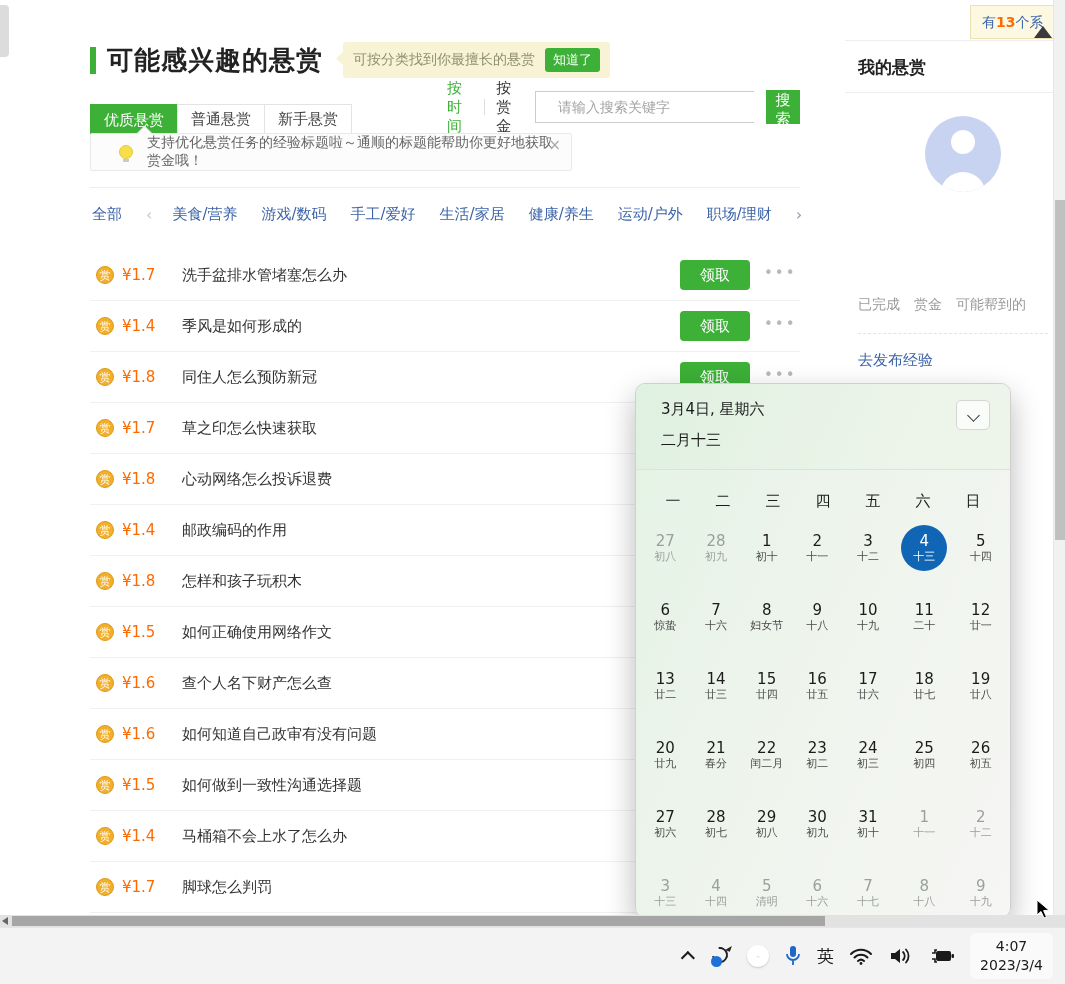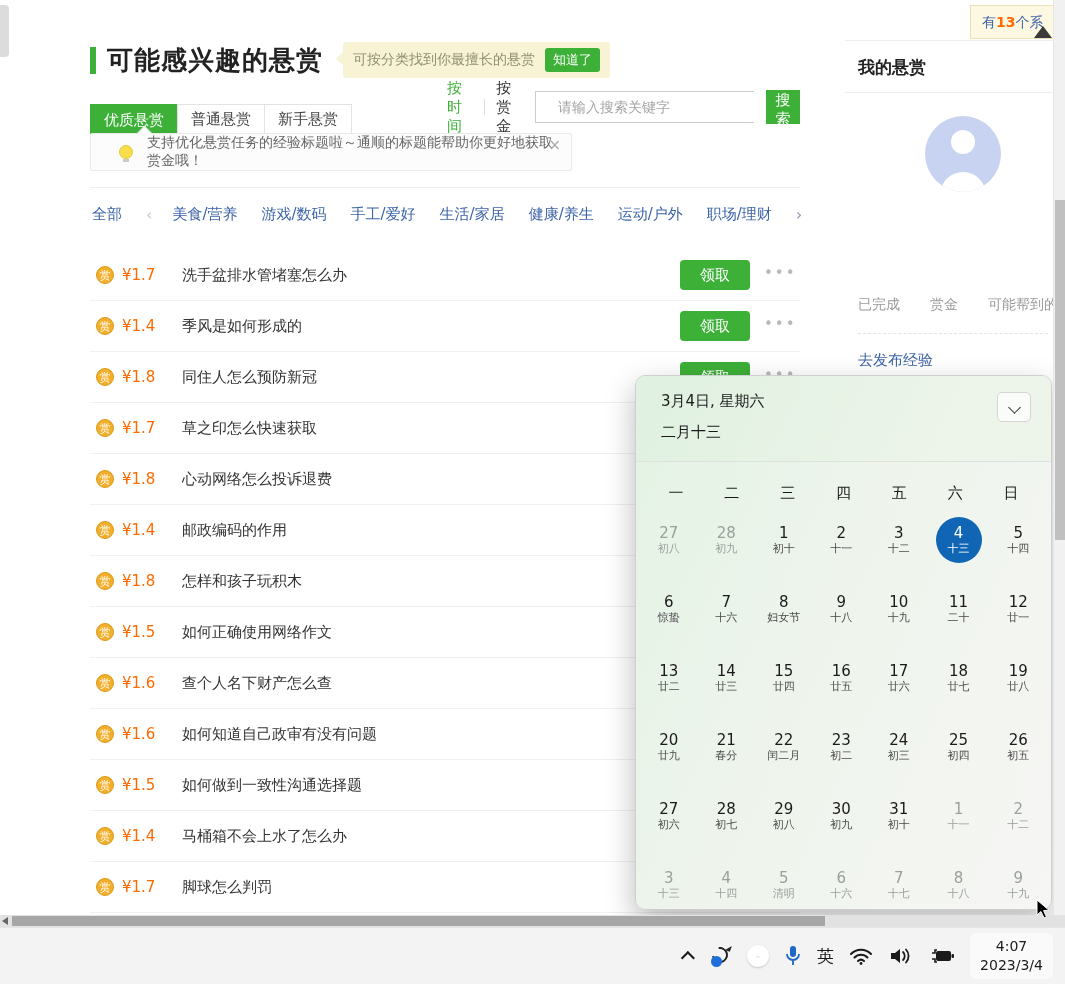--- a/index.html
+++ b/index.html
@@ -55,25 +55,25 @@
   .more{position:absolute;left:674px;top:14px;color:#b8b8b8;font-size:15px;letter-spacing:2px;cursor:pointer;}
   
   .side-notice{position:absolute;left:970px;top:5px;width:84px;height:34px;background:#fdf8e2;border:1px solid #ece1b4;font-size:14px;line-height:32px;padding-left:11px;color:var(--link);white-space:nowrap;overflow:hidden;cursor:pointer;}
   .side-notice b{color:var(--orange);font-weight:bold;}
   .tri-up{position:absolute;left:1034px;top:26px;width:0;height:0;border-left:9px solid transparent;border-right:9px solid transparent;border-bottom:12px solid #3a3a3a;}
   .sidebar{position:absolute;left:845px;top:40px;width:208px;height:380px;border-top:1px solid #eee;}
   .side-heading{padding:15px 0 13px 13px;font-size:17px;font-weight:bold;color:#222;border-bottom:1px solid #eee;}
   .avatar{position:absolute;left:80px;top:75px;width:76px;height:76px;border-radius:50%;background:#c7d3f1;overflow:hidden;}
   .avatar .head{position:absolute;left:26px;top:14px;width:24px;height:24px;border-radius:50%;background:#fff;}
   .avatar .body{position:absolute;left:15px;bottom:-8px;width:46px;height:28px;border-radius:23px 23px 0 0;background:#fff;}
-  .stats{position:absolute;left:13px;top:255px;width:195px;display:flex;gap:30px;font-size:14px;color:#9a9a9a;white-space:nowrap;overflow:hidden;}
+  .stats{position:absolute;left:13px;top:255px;width:195px;display:flex;gap:14px;font-size:14px;color:#9a9a9a;white-space:nowrap;overflow:hidden;}
   .dash-div{position:absolute;left:13px;top:292px;width:190px;border-top:1px dashed #e3e3e3;}
   .publish{position:absolute;left:13px;top:310px;font-size:15px;color:var(--link);cursor:pointer;}
   
-  .calendar{position:absolute;left:635px;top:375px;width:417px;height:535px;border-radius:10px;border:1px solid #cfcfcf;
+  .calendar{position:absolute;left:635px;top:383px;width:376px;height:535px;border-radius:10px;border:1px solid #cfcfcf;
     background:linear-gradient(115deg,#e3f3e4 0%,#eef4ec 45%,#f6f6f4 100%);
     box-shadow:0 12px 30px rgba(0,0,0,.28);overflow:hidden;z-index:20;}
   .cal-header{height:86px;padding:16px 16px 0 25px;border-bottom:1px solid #dde2dd;position:relative;background:linear-gradient(115deg,#dff1e0, #edf4ea 75%);}
   .cal-date1{font-size:15px;color:#1a1a1a;}
   .cal-date2{font-size:15px;color:#1a1a1a;margin-top:12px;}
   .cal-collapse{position:absolute;right:20px;top:16px;width:34px;height:30px;border:1px solid #d5d5d5;border-radius:5px;background:rgba(255,255,255,.7);cursor:pointer;}
   .cal-collapse:after{content:"";position:absolute;left:12px;top:10px;width:8px;height:8px;border-right:1.6px solid #333;border-bottom:1.6px solid #333;transform:rotate(45deg);}
   .cal-month-row{height:56px;padding:0 25px;display:flex;align-items:center;position:relative;}
   .cal-month{font-size:15px;font-weight:600;color:#1a1a1a;}
   .cal-up,.cal-down{position:absolute;width:0;height:0;border-left:7px solid transparent;border-right:7px solid transparent;cursor:pointer;}

